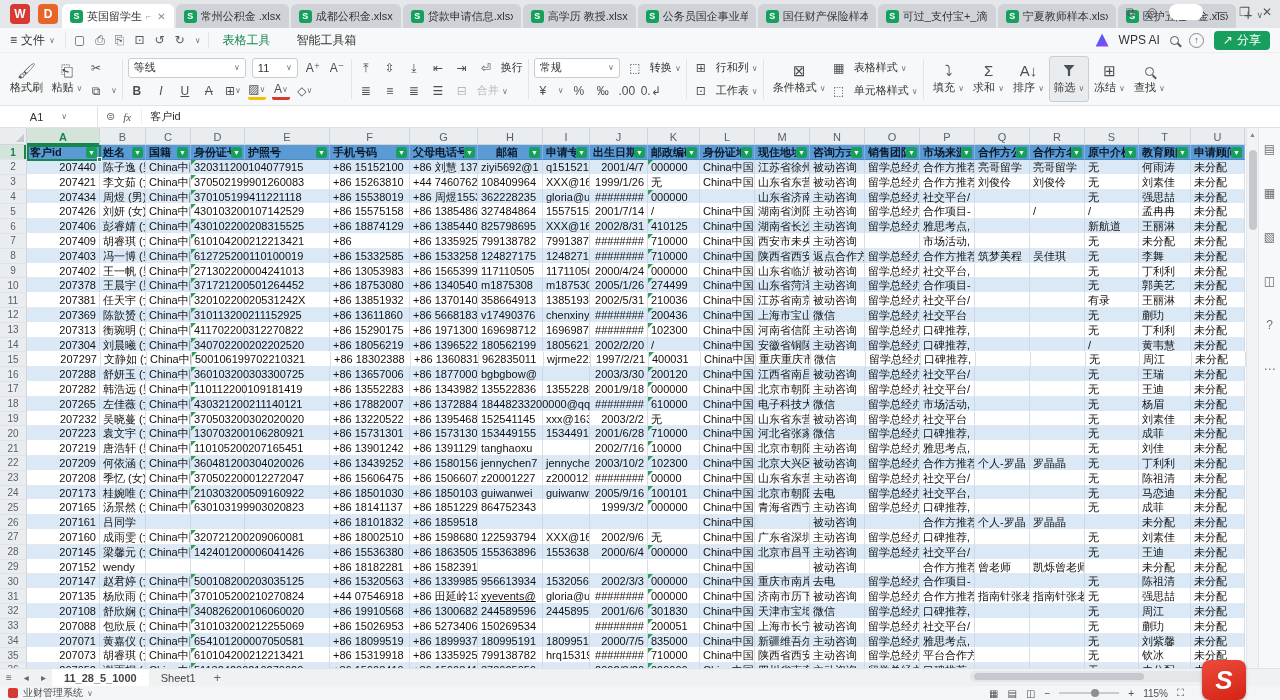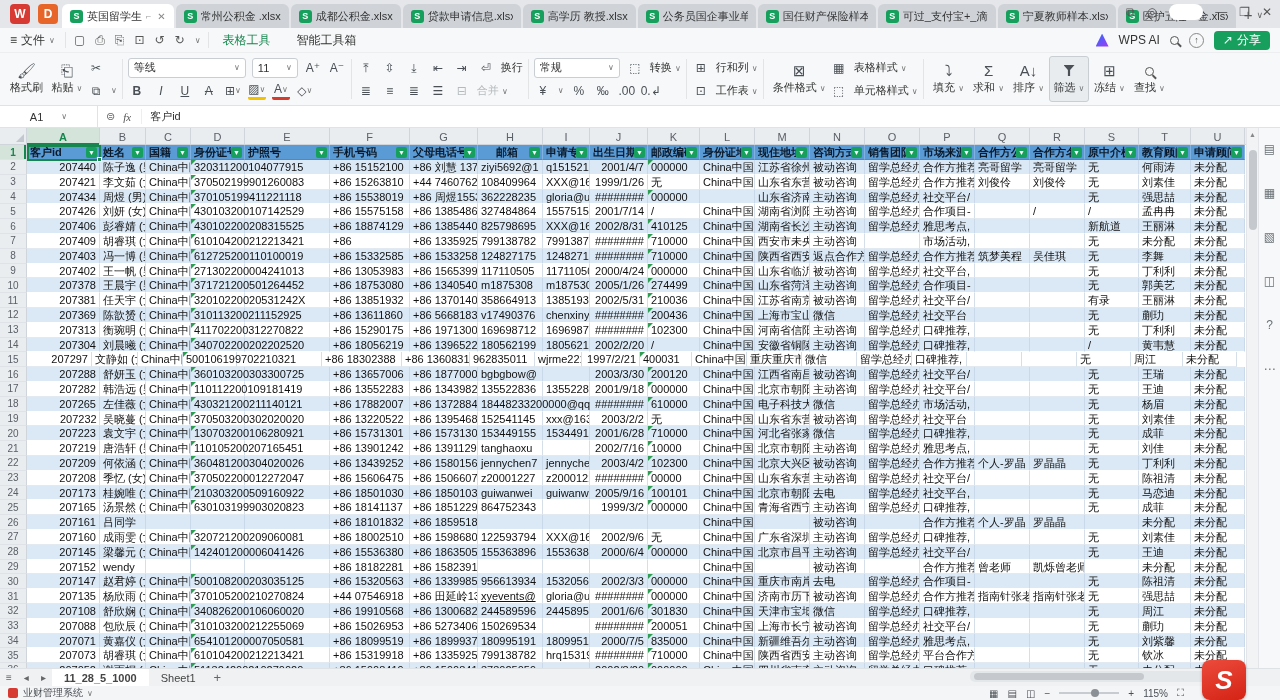--- a/index.html
+++ b/index.html
@@ -797,21 +797,21 @@
         <div class="gc" style="width: 55px;"><span>留学总经办</span></div>
         <div class="gc" style="width: 55px;"><span>口碑推荐,</span></div>
         <div class="gc" style="width: 55px;"><span></span></div>
         <div class="gc" style="width: 55px;"><span></span></div>
         <div class="gc" style="width: 54px;"><span>/</span></div>
         <div class="gc" style="width: 52px;"><span>黄韦慧</span></div>
         <div class="gc" style="width: 54px;"><span>未分配</span></div>
       </div>
       <div class="grow">
         <div class="rownum">15</div>
-        <div class="gc num" style="width: 65px;"><span>207297</span></div>
+        <div class="gc num" style="width: 74px;"><span>207297</span></div>
         <div class="gc" style="width: 46px;"><span>文静如 (女</span></div>
         <div class="gc" style="width: 45px;"><span>China中国</span></div>
         <div class="gc ovf" style="width: 54px;"><span class="tri"></span><span>500106199702210321</span></div>
         <div class="gc" style="width: 85px;"><span></span></div>
         <div class="gc" style="width: 80px;"><span>+86 18302388</span></div>
         <div class="gc" style="width: 68px;"><span>+86 1360831276</span></div>
         <div class="gc" style="width: 65px;"><span>962835011</span></div>
         <div class="gc" style="width: 47px;"><span>wjrme221@</span></div>
         <div class="gc num" style="width: 58px;"><span>1997/2/21</span></div>
         <div class="gc" style="width: 52px;"><span class="tri"></span><span>400031</span></div>
@@ -974,21 +974,21 @@
         <div class="rownum">22</div>
         <div class="gc num" style="width: 73px;"><span>207209</span></div>
         <div class="gc" style="width: 46px;"><span>何依涵 (女</span></div>
         <div class="gc" style="width: 45px;"><span>China中国</span></div>
         <div class="gc ovf" style="width: 54px;"><span class="tri"></span><span>360481200304020026</span></div>
         <div class="gc" style="width: 85px;"><span></span></div>
         <div class="gc" style="width: 80px;"><span>+86 13439252</span></div>
         <div class="gc" style="width: 68px;"><span>+86 1580156591</span></div>
         <div class="gc" style="width: 65px;"><span>jennychen7</span></div>
         <div class="gc" style="width: 47px;"><span>jennychen7</span></div>
-        <div class="gc num" style="width: 58px;"><span>2003/4/2</span></div>
+        <div class="gc num" style="width: 58px;"><span>2003/10/2</span></div>
         <div class="gc" style="width: 52px;"><span class="tri"></span><span>102300</span></div>
         <div class="gc" style="width: 55px;"><span>China中国</span></div>
         <div class="gc" style="width: 55px;"><span>北京大兴区</span></div>
         <div class="gc" style="width: 55px;"><span>被动咨询</span></div>
         <div class="gc" style="width: 55px;"><span>留学总经办</span></div>
         <div class="gc" style="width: 55px;"><span>合作方推荐</span></div>
         <div class="gc" style="width: 55px;"><span>个人-罗晶</span></div>
         <div class="gc" style="width: 55px;"><span>罗晶晶</span></div>
         <div class="gc" style="width: 54px;"><span>无</span></div>
         <div class="gc" style="width: 52px;"><span>丁利利</span></div>

